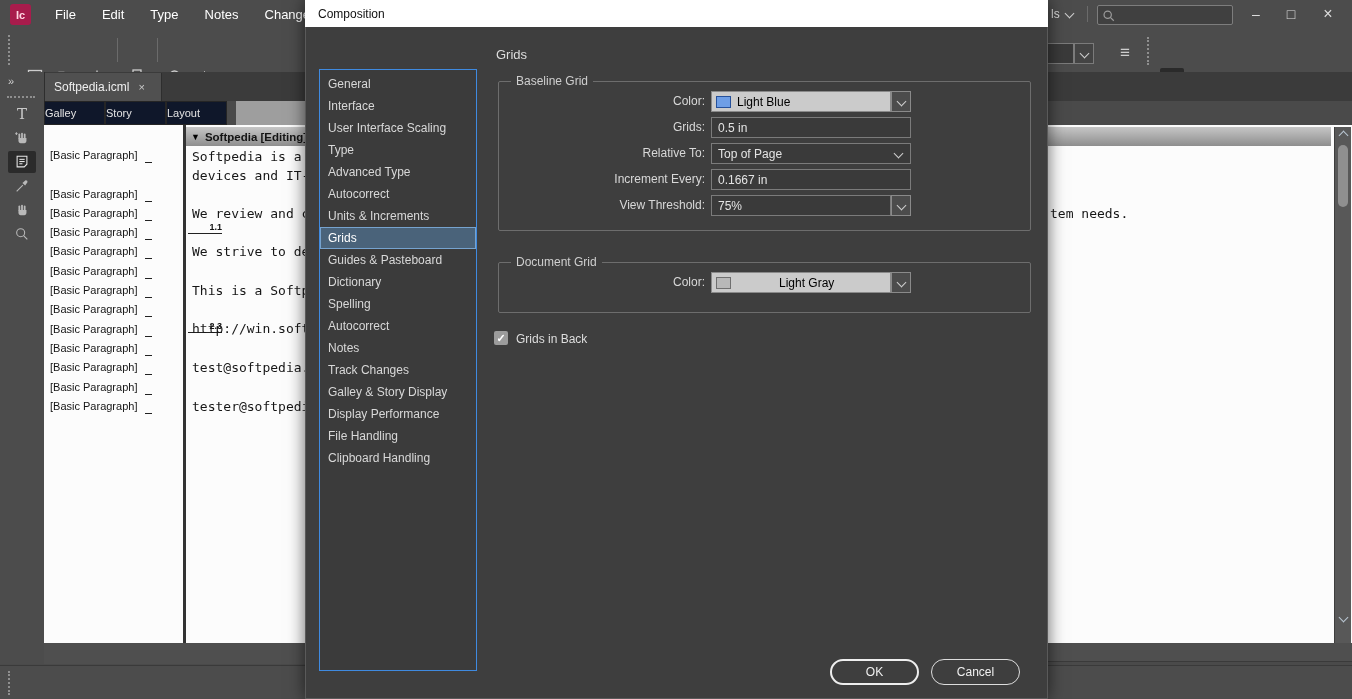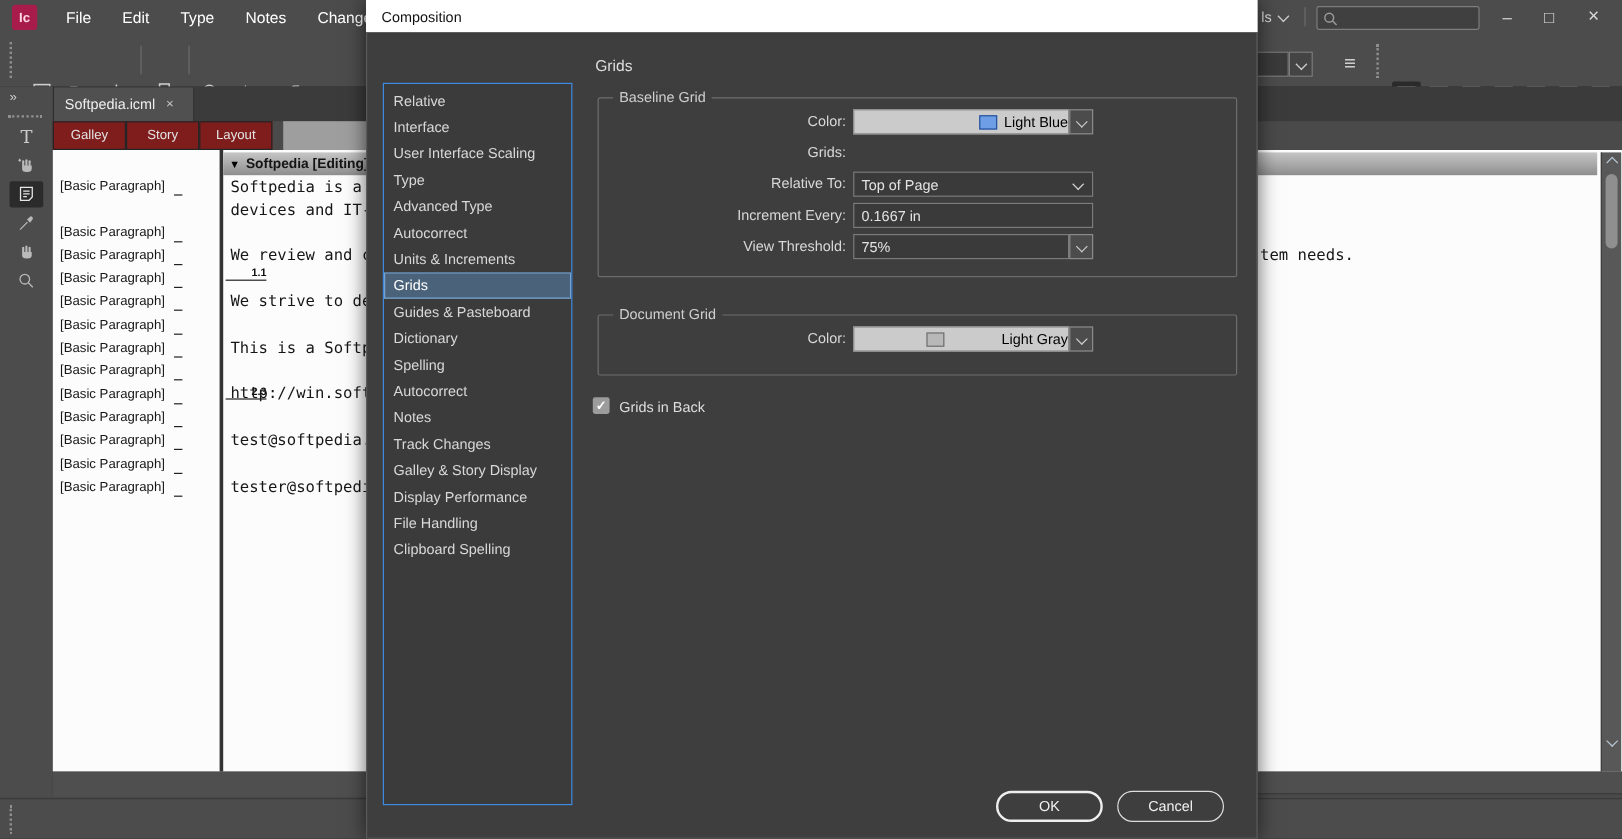--- a/index.html
+++ b/index.html
@@ -32,22 +32,22 @@
   .al.st{align-items:flex-start}.al.ce{align-items:center}.al.en{align-items:flex-end}
   
   .tabbar{left:0;top:72px;width:1352px;height:29px;background:#3b3b3b;}
   .doctab{left:44px;top:73px;width:118px;height:28px;background:#505050;display:flex;align-items:center;
           gap:9px;padding:0 10px;font-size:12px;color:#eee;border-right:1px solid #2e2e2e;box-sizing:border-box;}
   .toolpanel{left:0;top:72px;width:44px;height:592px;background:#4c4c4c;border-right:1px solid #2e2e2e;}
   .tool{left:8px;width:28px;height:22px;display:flex;align-items:center;justify-content:center;}
   .tool svg{stroke:#b9b9b9;fill:none;stroke-width:1.2;}
   .tool.sel{background:#2b2b2b;border-radius:2px;}
   
-  .viewtab{top:101px;height:24px;width:61px;background:#7f1d1d;border:1px solid #252525;box-sizing:border-box;
-           display:flex;align-items:center;justify-content:center;font-size:11px;color:#e3e3e3;}
+  .viewtab{top:101px;height:24px;width:61px;background:#0f172a;border:1px solid #252525;box-sizing:border-box;
+           display:flex;align-items:center;font-size:11px;color:#e3e3e3;}
   .galleywhiteL{left:44px;top:125px;width:266px;height:518px;background:#fcfcfc;}
   .galleywhiteR{left:1048px;top:125px;width:304px;height:518px;background:#fcfcfc;}
   .storyhdr{height:19px;background:linear-gradient(#c6c6c6,#8e8e8e);display:flex;align-items:center;
             gap:5px;padding-left:5px;color:#141414;font-weight:bold;font-size:11.5px;box-sizing:border-box;white-space:nowrap;overflow:hidden;}
   .stylerow{left:0px;width:112px;height:16px;font-size:11px;color:#161616;padding-left:6px;box-sizing:border-box;white-space:nowrap;}
   .tick{position:absolute;right:4px;bottom:2px;width:7px;border-bottom:1px solid #222;}
   .linenum{left:144px;width:34px;text-align:right;font-size:9px;font-weight:bold;color:#111;
            border-bottom:1px solid #222;padding-bottom:1px;}
   .mono{font-family:"DejaVu Sans Mono",monospace;font-size:13px;color:#161616;white-space:nowrap;}
   .scroll{left:1334px;top:127px;width:17px;height:516px;background:#585858;border-left:1px solid #3e3e3e;box-sizing:border-box;}
@@ -62,21 +62,21 @@
   .preflist{left:13px;top:42px;width:158px;height:602px;background:#3b3b3b;border:1px solid #3f8ae0;
             box-sizing:border-box;padding-top:3px;}
   .pref-item{height:22px;line-height:22px;padding-left:8px;font-size:12px;color:#d8d8d8;white-space:nowrap;}
   .pref-item.sel{background:#4a637a;color:#fff;box-shadow:inset 0 0 0 1px #76a3cf;}
   .fieldset{border:1px solid #6d6d6d;border-radius:2px;}
   .legend{position:absolute;left:12px;top:-8px;background:#3e3e3e;padding:0 5px;font-size:12px;color:#cfcfcf;}
   .flabel{width:160px;text-align:right;font-size:12px;color:#d8d8d8;}
   .dinput{background:#3a3a3a;border:1px solid #7b7b7b;box-sizing:border-box;color:#e4e4e4;font-size:12px;
           display:flex;align-items:center;padding-left:6px;height:21px;}
   .lcombo{background:#cbcbcb;border:1px solid #8a8a8a;box-sizing:border-box;color:#000;font-size:12px;
-          display:flex;align-items:center;gap:6px;padding-left:4px;height:21px;justify-content:flex-end;}
+          display:flex;align-items:center;gap:6px;padding-left:4px;height:21px;}
   .arrbtn{width:20px;height:21px;background:#4c4c4c;border:1px solid #8a8a8a;box-sizing:border-box;
           display:flex;align-items:center;justify-content:center;}
   .swatch{width:15px;height:12px;box-sizing:border-box;}
   .cb{width:14px;height:14px;background:#9c9c9c;border-radius:2px;display:flex;align-items:center;
       justify-content:center;color:#fff;font-size:11px;font-weight:bold;}
   .pillbtn{height:26px;border-radius:13px;display:flex;align-items:center;justify-content:center;
            font-size:12px;color:#f0f0f0;box-sizing:border-box;}
 </style>
 </head>
 <body>
@@ -347,55 +347,58 @@
 
   </div>
 
   <div class="abs dialog">
     <div class="abs dlg-title">
       <span>Composition</span>
     </div>
     <div class="abs dlg-body">
 
       <div class="abs preflist">
-        <div class="pref-item">Relative</div>
+        <div class="pref-item">General</div>
         <div class="pref-item">Interface</div>
         <div class="pref-item">User Interface Scaling</div>
         <div class="pref-item">Type</div>
         <div class="pref-item">Advanced Type</div>
         <div class="pref-item">Autocorrect</div>
         <div class="pref-item">Units &amp; Increments</div>
         <div class="pref-item sel">Grids</div>
         <div class="pref-item">Guides &amp; Pasteboard</div>
         <div class="pref-item">Dictionary</div>
         <div class="pref-item">Spelling</div>
         <div class="pref-item">Autocorrect</div>
         <div class="pref-item">Notes</div>
         <div class="pref-item">Track Changes</div>
         <div class="pref-item">Galley &amp; Story Display</div>
         <div class="pref-item">Display Performance</div>
         <div class="pref-item">File Handling</div>
-        <div class="pref-item">Clipboard Spelling</div>
+        <div class="pref-item">Clipboard Handling</div>
       </div>
 
       <div class="abs" style="left:190px;top:20px;font-size:13px;color:#dedede;">Grids</div>
 
       <div class="abs fieldset" style="left:192px;top:54px;width:531px;height:148px;">
         <span class="legend">Baseline Grid</span>
       </div>
       <div class="abs flabel" style="left:239px;top:67px;">Color:</div>
       <div class="abs lcombo" style="left:405px;top:64px;width:180px;">
         <span class="swatch" style="border: 1px solid rgb(38, 81, 155); background: rgb(110, 158, 230);"></span>
         <span>Light Blue</span>
       </div>
       <div class="abs arrbtn" style="left:585px;top:64px;">
           <span class="chv"></span>
         </div>
 
       <div class="abs flabel" style="left:239px;top:93px;">Grids:</div>
+      <div class="abs dinput" style="left:405px;top:90px;width:200px;">
+        <span>0.5 in</span>
+      </div>
 
       <div class="abs flabel" style="left:239px;top:119px;">Relative To:</div>
       <div class="abs dinput" style="left:405px;top:116px;width:200px;">
         <span style="flex:1">Top of Page</span>
         <span class="chv" style="margin-right:8px;"></span>
       </div>
 
       <div class="abs flabel" style="left:239px;top:145px;">Increment Every:</div>
       <div class="abs dinput" style="left:405px;top:142px;width:200px;">
         <span>0.1667 in</span>

